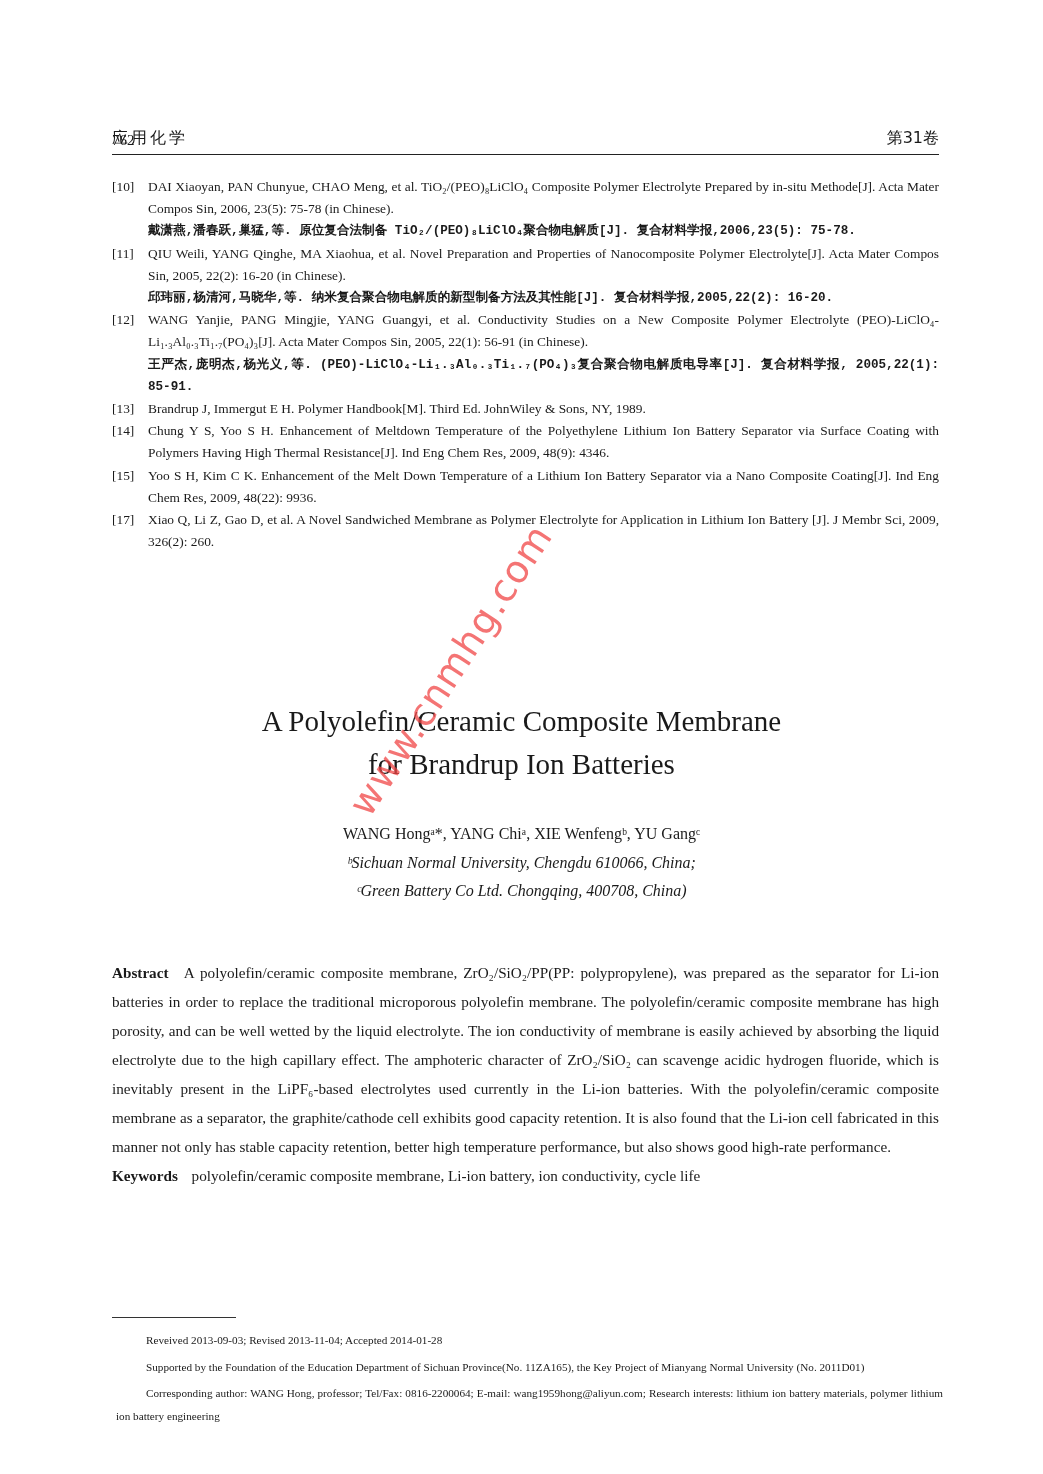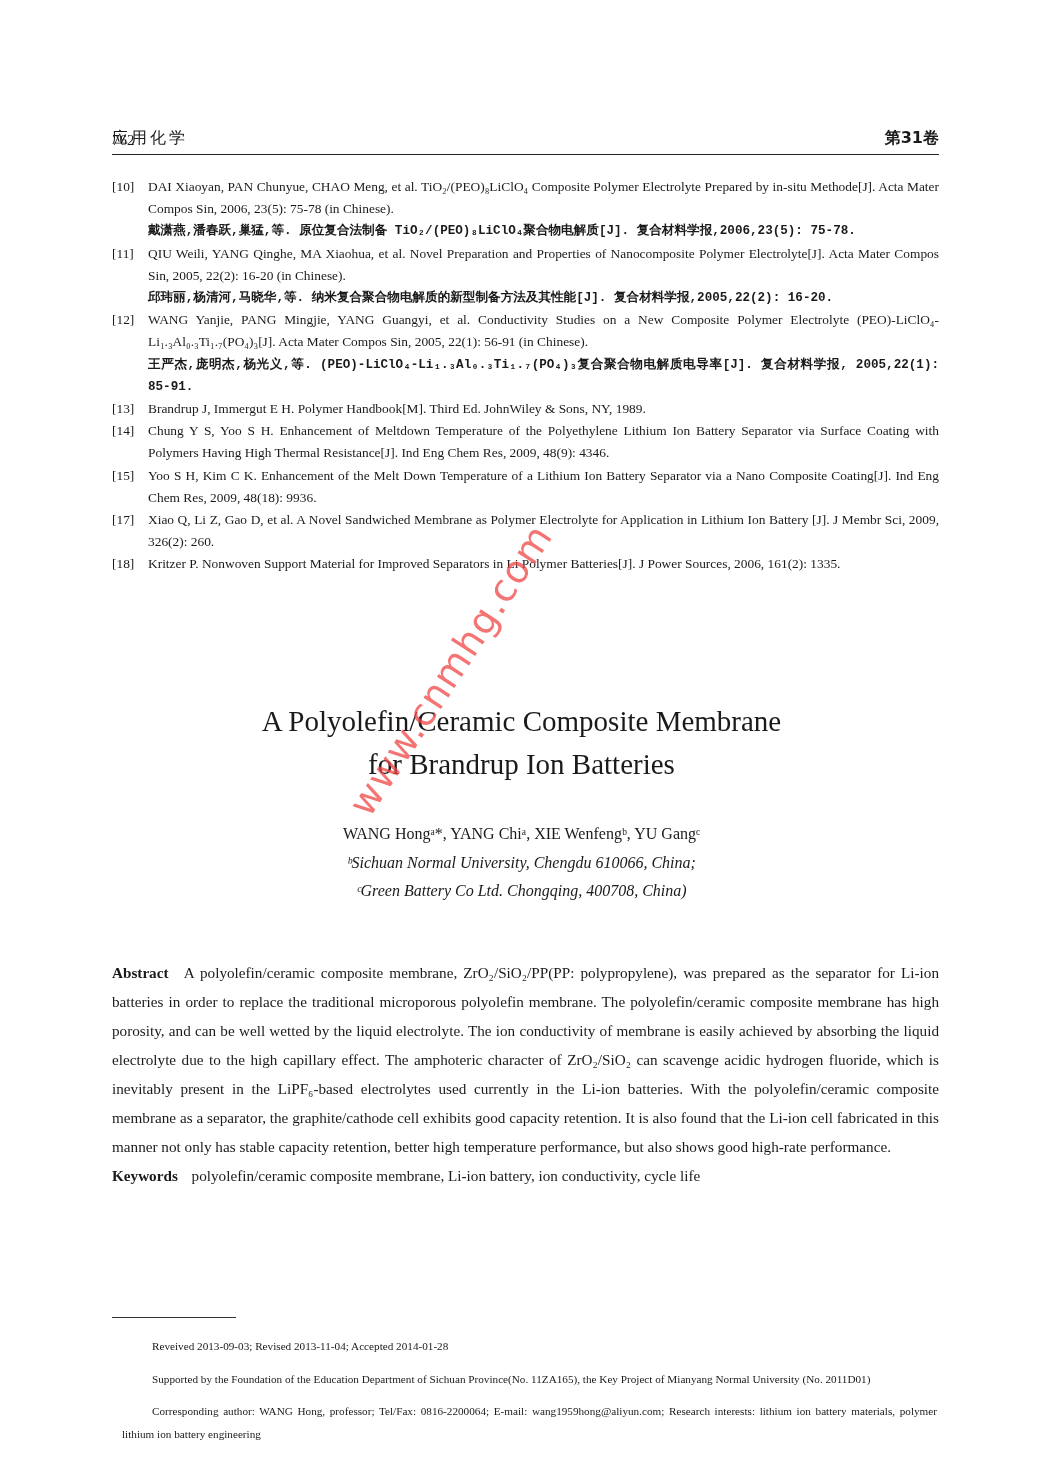--- a/index.html
+++ b/index.html
@@ -1,33 +1,33 @@
 <!DOCTYPE html>
 <html><head>
 <meta charset="utf-8">
 <style>
   html, body { margin: 0; padding: 0; background: #fff; }
   body { width: 1043px; height: 1474px; position: relative; overflow: hidden; color: #1a1a1a;
          font-family: "Liberation Serif", "DejaVu Serif", serif; }
   .header { position: absolute; left: 112px; right: 104px; top: 128px; height: 26px; border-bottom: 1.5px solid #222; }
   .header .pg { position: absolute; left: 0; top: 4px; font-size: 15px; }
   .header .jn { position: absolute; left: 0; right: 0; text-align: left; top: 0; font-size: 16px; letter-spacing: 3px; font-family: "DejaVu Sans", sans-serif; }
-  .header .vol { position: absolute; right: 0; top: 0; font-size: 16px; font-weight: bold; font-family: "DejaVu Sans", sans-serif; }
+  .header .vol { position: absolute; right: 0; top: 0; font-size: 16px; font-weight: normal; font-family: "DejaVu Sans", sans-serif; }
   .refs { position: absolute; left: 112px; right: 104px; top: 176px; font-size: 13.4px; line-height: 22.2px; }
   .ref { position: relative; padding-left: 36px; text-align: justify; }
   .ref .num { position: absolute; left: 0; top: 0; }
   .ref .cn { font-family: Liberation Mono, monospace; font-size: 12.6px; font-weight: bold; }
   .title { position: absolute; left: 0; right: 0; top: 700px; text-align: center; font-size: 29px; font-weight: normal; line-height: 43px; }
   .authors { position: absolute; left: 0; right: 0; top: 820px; text-align: center; font-size: 16px; line-height: 28.5px; }
   .authors .affil { font-style: italic; }
   .abstract { position: absolute; left: 112px; right: 104px; top: 958px; font-size: 15.2px; line-height: 29px; text-align: justify; }
   .abstract .lbl { font-weight: bold; margin-right: 10px; margin-top: 8px; }
   .footnote-rule { position: absolute; left: 112px; top: 1317px; width: 124px; border-top: 1px solid #333; }
   .footnotes { position: absolute; left: 112px; right: 96px; top: 1325px; font-size: 11.2px; line-height: 22.5px; }
-  .footnotes p { margin: 10px; text-indent: 30px; text-align: justify; }
+  .footnotes p { margin: 4px; text-indent: 30px; text-align: justify; }
   .watermark { position: absolute; left: 340px; top: 800px; transform: rotate(-57deg); transform-origin: left top;
                color: rgba(240, 70, 70, 0.75); font-family: "DejaVu Sans", sans-serif; font-size: 38px; letter-spacing: 1px; pointer-events: none; white-space: nowrap; }
 </style>
 </head>
 <body>
 
 <div class="header">
   <span class="pg">762</span>
   <span class="jn">应用化学</span>
   <span class="vol">第31卷</span>
@@ -52,29 +52,25 @@
   <div class="ref">
     <span class="num">[13]</span>
     <div>Brandrup J, Immergut E H. Polymer Handbook[M]. Third Ed. JohnWiley &amp; Sons, NY, 1989.</div>
   </div>
   <div class="ref">
     <span class="num">[14]</span>
     <div>Chung Y S, Yoo S H. Enhancement of Meltdown Temperature of the Polyethylene Lithium Ion Battery Separator via Surface Coating with Polymers Having High Thermal Resistance[J]. Ind Eng Chem Res, 2009, 48(9): 4346.</div>
   </div>
   <div class="ref">
     <span class="num">[15]</span>
-    <div>Yoo S H, Kim C K. Enhancement of the Melt Down Temperature of a Lithium Ion Battery Separator via a Nano Composite Coating[J]. Ind Eng Chem Res, 2009, 48(18): 9936.</div>
+    <div>Yoo S H, Kim C K. Enhancement of the Melt Down Temperature of a Lithium Ion Battery Separator via a Nano Composite Coating[J]. Ind Eng Chem Res, 2009, 48(22): 9936.</div>
   </div>
   <div class="ref">
     <span class="num">[17]</span>
     <div>Xiao Q, Li Z, Gao D, et al. A Novel Sandwiched Membrane as Polymer Electrolyte for Application in Lithium Ion Battery [J]. J Membr Sci, 2009, 326(2): 260.</div>
-  </div>
-  <div class="ref">
-    <span class="num">[18]</span>
-    <div>Kritzer P. Nonwoven Support Material for Improved Separators in Li Polymer Batteries[J]. J Power Sources, 2006, 161(2): 1335.</div>
   </div>
 </div>
 
 <div class="title">
   <div>A Polyolefin/Ceramic Composite Membrane</div>
   <div>for Brandrup Ion Batteries</div>
 </div>
 
 <div class="authors">
   <div>WANG Hongᵃ*, YANG Chiᵃ, XIE Wenfengᵇ, YU Gangᶜ</div>

